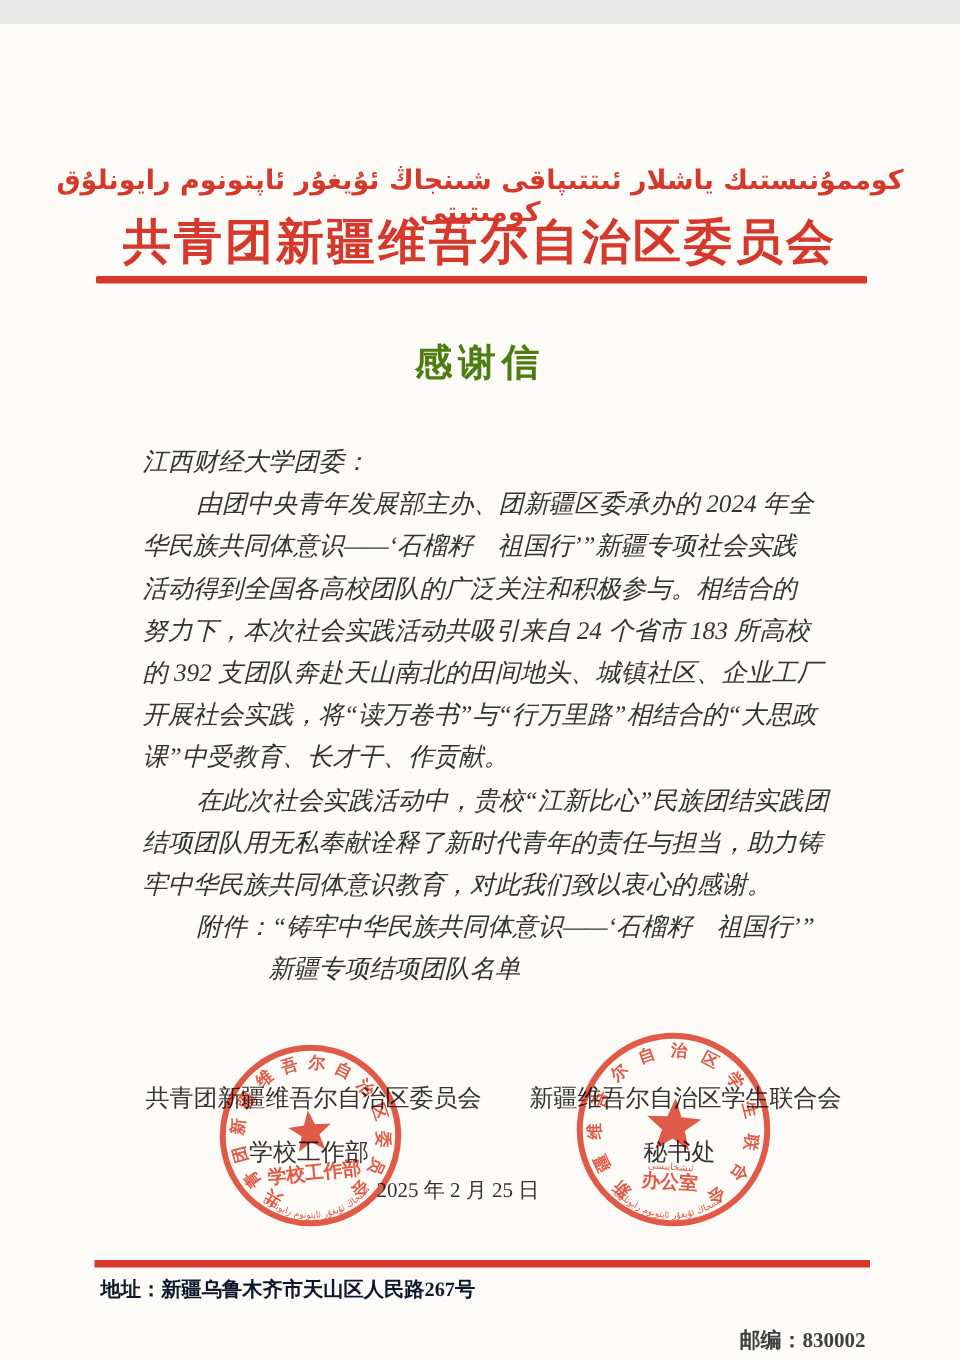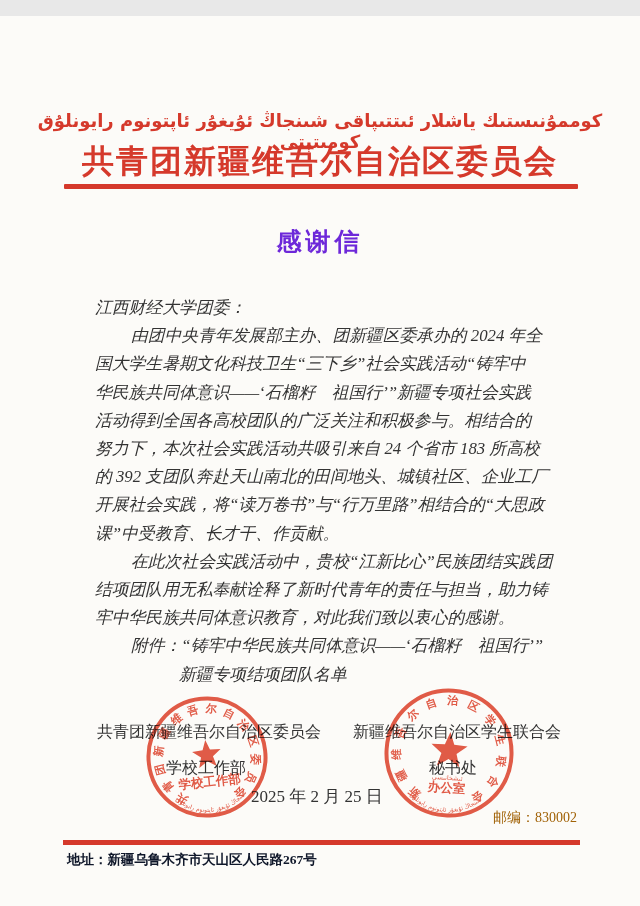--- a/index.html
+++ b/index.html
@@ -17,69 +17,68 @@
   .org-line{
     position:absolute;top:124px;left:0;right:0;text-align:center;
     font-size:32px;font-weight:bold;letter-spacing:2px;color:#d5392b;
   }
   .head-rule{
     position:absolute;top:168px;left:64px;width:514px;height:5px;
     background:#d5392b;border-radius:1px;
   }
   .doc-title{
     position:absolute;top:209px;left:0;right:0;text-align:center;
-    font-size:25px;font-weight:bold;letter-spacing:4px;color:#6d28d9;
+    font-size:25px;font-weight:bold;letter-spacing:4px;color:#4d7c0f;
   }
   .body-block{
     position:absolute;left:95px;top:278px;width:456px;
     font-size:16.8px;line-height:28.2px;color:#333;
   }
   .line{white-space:nowrap;font-style:italic;}
   .ind{padding-left:36px;}
   .ind2{padding-left:84px;}
   .sig{position:absolute;font-size:16px;color:#333;white-space:nowrap;}
   .sig-left-org{left:97px;top:706px;}
   .sig-right-org{left:353px;top:706px;}
   .sig-left-dept{left:166px;top:742px;}
   .sig-right-dept{left:429px;top:742px;}
-  .sig-date{left:251px;top:769px;font-size:17px;}
+  .sig-date{left:251px;top:769px;font-size:14px;}
   .seal{
     position:absolute;mix-blend-mode:multiply;opacity:.88;
     font-family:"DejaVu Sans","Liberation Sans",sans-serif;
   }
   .seal-left{left:146px;top:680px;transform:rotate(-6deg);}
   .seal-right{left:384px;top:672px;transform:rotate(4deg);}
   .foot-rule{
     position:absolute;top:824px;left:63px;width:517px;height:5px;
     background:#d5392b;
   }
   .foot-addr{
     position:absolute;left:67px;top:835px;font-size:13.5px;
     color:#0f172a;font-weight:bold;white-space:nowrap;
   }
   .foot-zip{
-    position:absolute;right:63px;top:793px;font-size:14px;
-    color:#a16207;font-weight:normal;white-space:nowrap;
+    position:absolute;right:63px;top:869px;font-size:14px;
+    color:#404040;font-weight:bold;white-space:nowrap;
   }
 </style>
 </head>
 <body>
 
 <div class="page">
 
   <div class="uyghur-line">كوممۇنىستىك ياشلار ئىتتىپاقى شىنجاڭ ئۇيغۇر ئاپتونوم رايونلۇق كومىتېتى</div>
   <div class="org-line">共青团新疆维吾尔自治区委员会</div>
   <div class="head-rule"></div>
 
   <div class="doc-title">感谢信</div>
 
   <div class="body-block">
     <div class="line">江西财经大学团委：</div>
     <div class="line ind">由团中央青年发展部主办、团新疆区委承办的 2024 年全</div>
-    <div class="line">国大学生暑期文化科技卫生“三下乡”社会实践活动“铸牢中</div>
     <div class="line">华民族共同体意识——‘石榴籽　祖国行’”新疆专项社会实践</div>
     <div class="line">活动得到全国各高校团队的广泛关注和积极参与。相结合的</div>
     <div class="line">努力下，本次社会实践活动共吸引来自 24 个省市 183 所高校</div>
     <div class="line">的 392 支团队奔赴天山南北的田间地头、城镇社区、企业工厂</div>
     <div class="line">开展社会实践，将“读万卷书”与“行万里路”相结合的“大思政</div>
     <div class="line">课”中受教育、长才干、作贡献。</div>
     <div class="line ind">在此次社会实践活动中，贵校“江新比心”民族团结实践团</div>
     <div class="line">结项团队用无私奉献诠释了新时代青年的责任与担当，助力铸</div>
     <div class="line">牢中华民族共同体意识教育，对此我们致以衷心的感谢。</div>
     <div class="line ind">附件：“铸牢中华民族共同体意识——‘石榴籽　祖国行’”</div>

